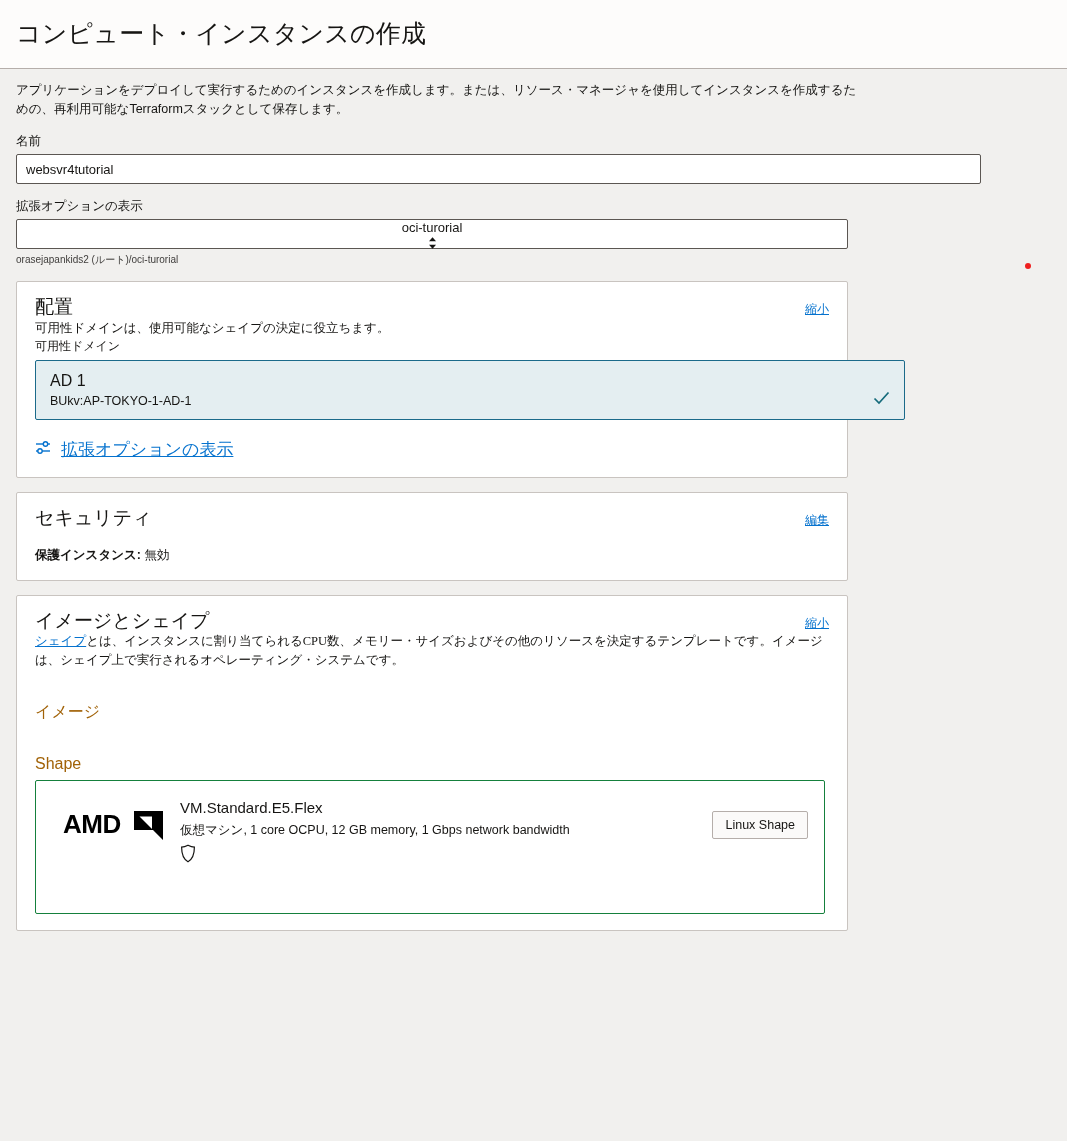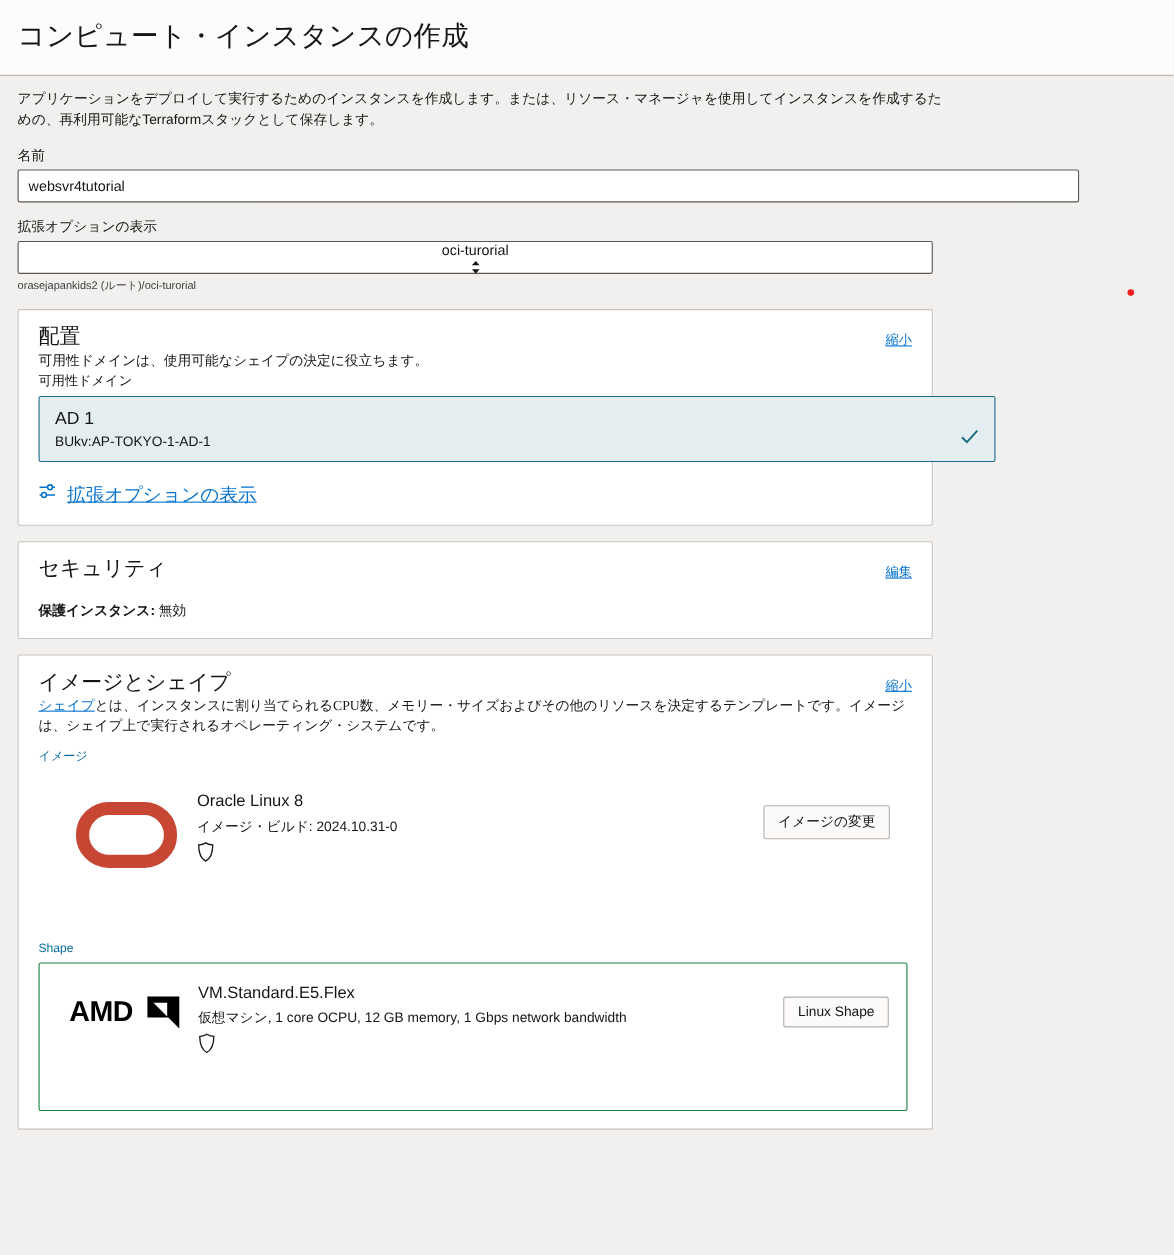--- a/index.html
+++ b/index.html
@@ -183,23 +183,23 @@
   
   .sec-line {
     font-size: 12.5px;
     color: #161513;
     margin-top: 17px;
   }
   .sec-line b { font-weight: bold; }
 
   
   .mini-label {
-    font-size: 11px;
-    color: #0369a1;
-    margin-top: 10px;
+    font-size: 16px;
+    color: #a16207;
+    margin-top: 32px;
     margin-bottom: 7px;
   }
   .resource-card {
     width: 790px;
     border: 1px solid #15803d;
     border-radius: 2px;
     background: #fff;
     display: flex;
     align-items: flex-start;
     padding: 12px 16px 14px 16px;
@@ -335,37 +335,20 @@
     <div class="panel-head">
       <div class="panel-title">イメージとシェイプ</div>
       <div class="panel-action">縮小</div>
     </div>
 
     <div class="panel-desc">
       <span class="inline-link">シェイプ</span><span>とは、インスタンスに割り当てられるCPU数、メモリー・サイズおよびその他のリソースを決定するテンプレートです。イメージは、シェイプ上で実行されるオペレーティング・システムです。</span>
     </div>
 
     <div class="mini-label">イメージ</div>
-    <div class="resource-card no-border img-card-pad">
-      <div class="logo-cell">
-        <svg width="92" height="62" viewBox="0 0 92 62" aria-hidden="true">
-          <rect x="6" y="7" width="80" height="48" rx="24" ry="24" fill="none" stroke="#c74634" stroke-width="12"></rect>
-        </svg>
-      </div>
-      <div class="res-info">
-        <div class="res-title">Oracle Linux 8</div>
-        <div class="res-sub">イメージ・ビルド: 2024.10.31-0</div>
-        <div class="shield-wrap">
-          <svg width="16" height="19" viewBox="0 0 16 19" aria-hidden="true">
-            <path d="M8 1.2 C5.4 2.6 3 3.1 1.6 3.1 C1.6 10 3.2 15.2 8 17.8 C12.8 15.2 14.4 10 14.4 3.1 C13 3.1 10.6 2.6 8 1.2 Z" fill="none" stroke="#161513" stroke-width="1.2"></path>
-          </svg>
-        </div>
-      </div>
-      <button class="btn">イメージの変更</button>
-    </div>
 
     <div class="mini-label">Shape</div>
     <div class="resource-card shape-card-pad">
       <div class="logo-cell">
         <svg width="106" height="34" viewBox="0 0 106 34" aria-hidden="true">
           <text x="0" y="26" font-family="Liberation Sans, sans-serif" font-size="26" font-weight="bold" fill="#000" letter-spacing="-0.5">AMD</text>
           <path d="M71 4 H100 V33 L90 23 H71 Z" fill="#000"></path>
           <path d="M76.5 9.5 H89 V22 Z" fill="#ffffff"></path>
         </svg>
       </div>

